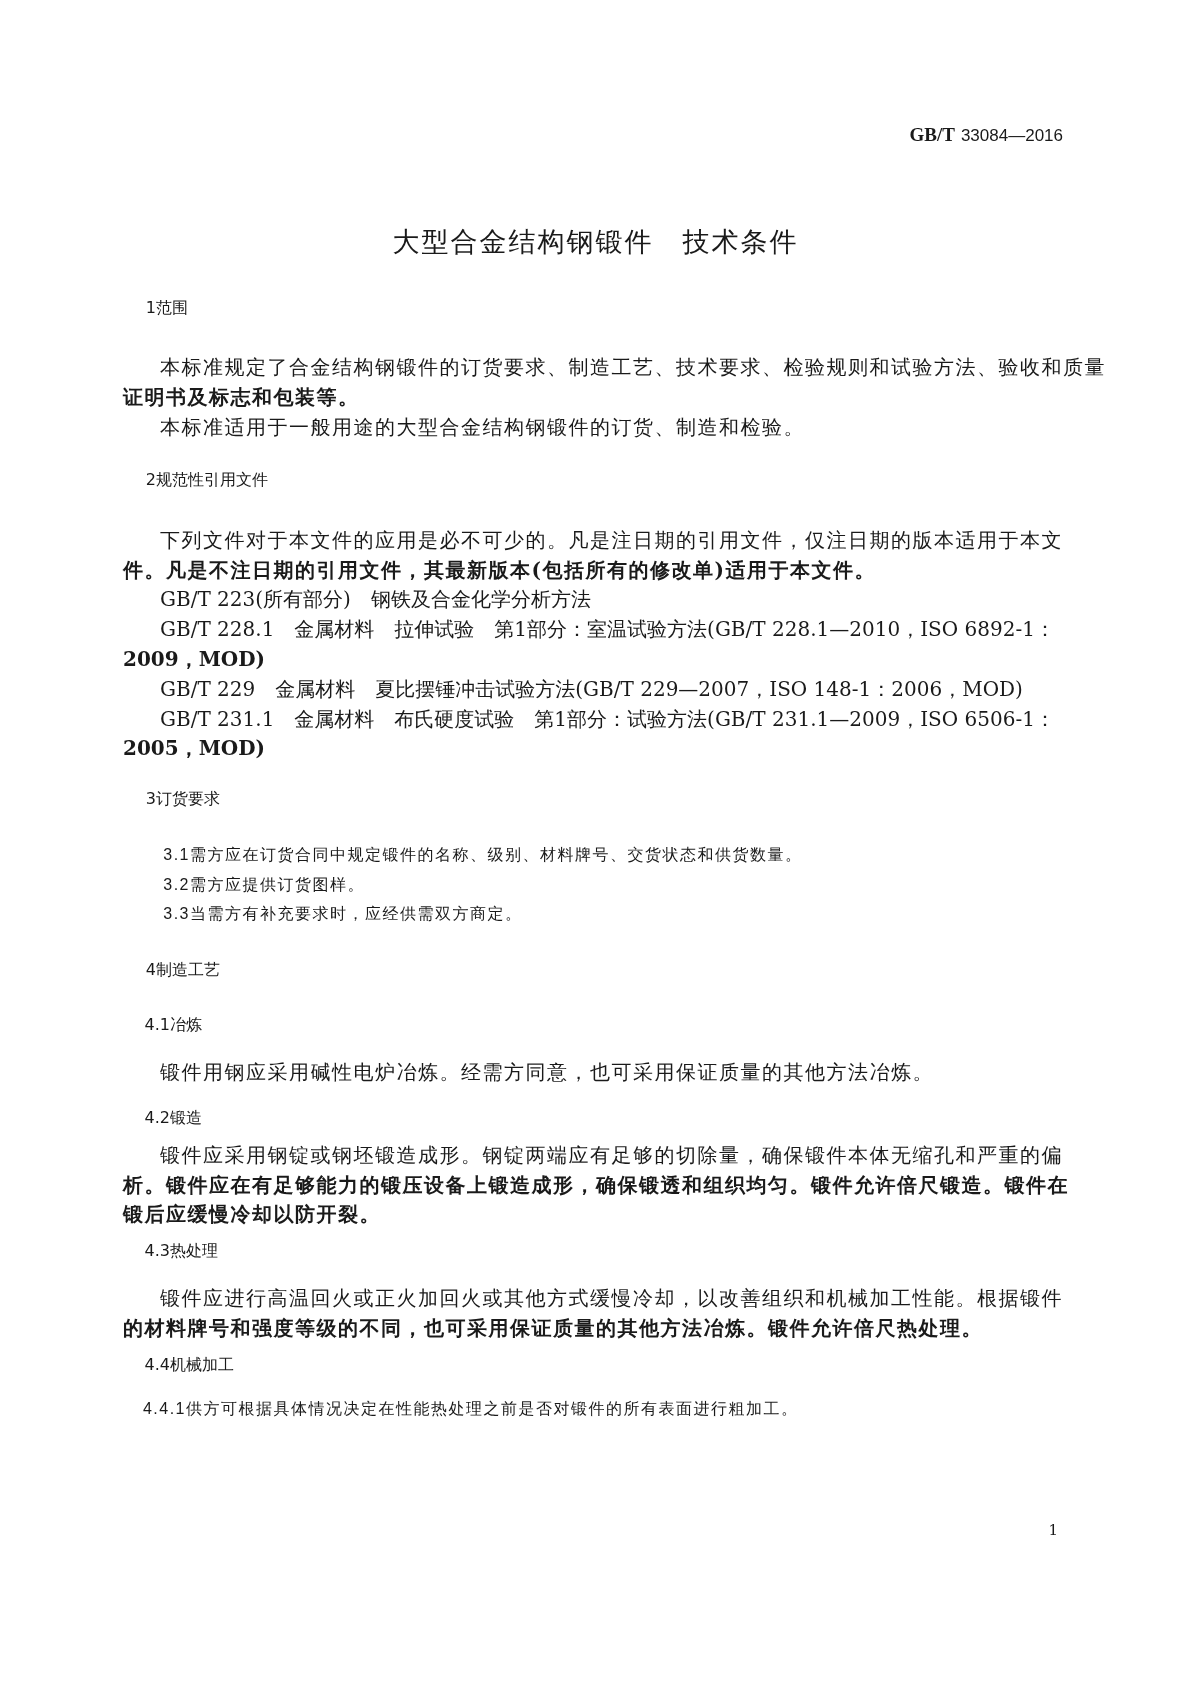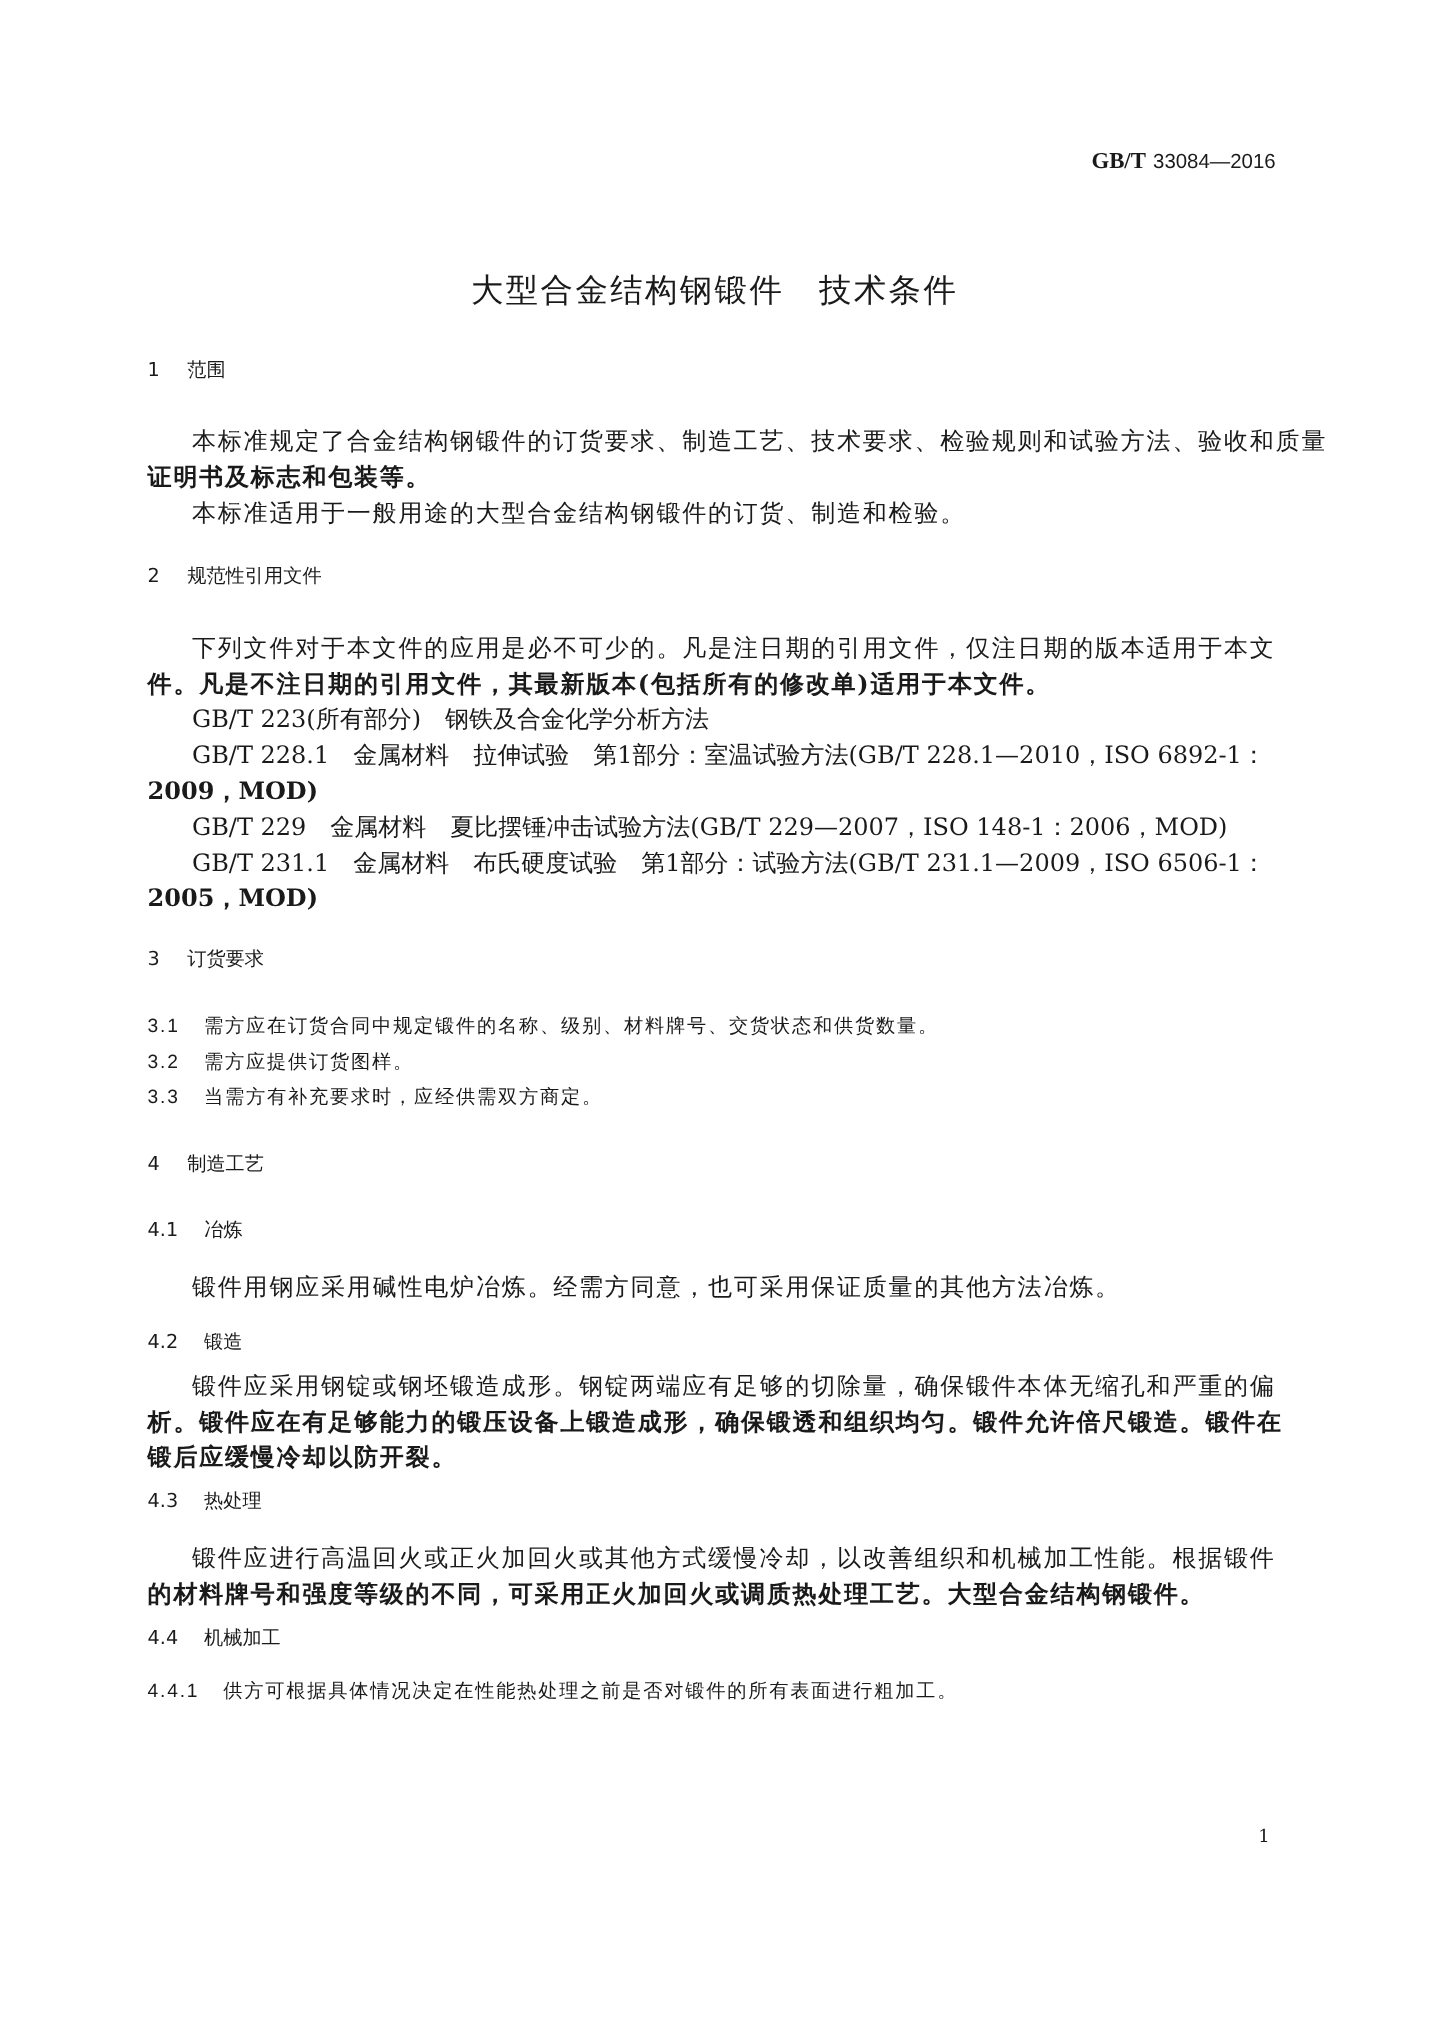--- a/index.html
+++ b/index.html
@@ -1,31 +1,31 @@
 <!DOCTYPE html>
 <html><head>
 <meta charset="utf-8">
 <style>
   html, body { margin: 0; padding: 0; background: #ffffff; }
   body { width: 1191px; height: 1684px; position: relative; overflow: hidden;
          font-family: "DejaVu Serif", "Liberation Serif", serif; color: #1a1a1a; }
-  .abs { position: absolute; white-space: nowrap; }
+  .abs { position: absolute; white-space: nowrap; text-align: right; }
   .std-no { right: 128px; top: 124px; font-size: 17px; }
   .std-no .gb { font-family: "Liberation Serif", serif; font-weight: bold; font-size: 19px; }
   .std-no .num { font-family: "Liberation Sans", sans-serif; font-size: 17px; margin-left: 6px; }
   .doc-title { left: 0; width: 1191px; text-align: center; top: 224px;
                font-family: "DejaVu Sans", sans-serif; font-size: 27px; letter-spacing: 2px; }
   .h1 { left: 123px; font-family: "DejaVu Sans", sans-serif; font-size: 16px; }
   .h1 .n { display: inline-block; width: 33px; }
   .h2 { left: 123px; font-family: "DejaVu Sans", sans-serif; font-size: 16px; }
   .h2 .n { display: inline-block; width: 47px; }
   .p { left: 160px; font-size: 20px; }
   .p.full { left: 123px; font-weight: bold; }
   .item { left: 123px; font-size: 16px; }
-  .item .n { display: inline-block; width: 47px; font-family: "Liberation Sans", sans-serif; }
+  .item .n { display: inline-block; width: 47px; font-family: "Liberation Sans", sans-serif; margin-left: 20px; }
   .item .n2 { display: inline-block; width: 63px; font-family: "Liberation Sans", sans-serif; }
   .page-num { right: 133px; top: 1521px; font-size: 15px; }
   .sp { letter-spacing: 1.5px; }
 </style>
 </head>
 <body>
 
 <div class="abs std-no">
   <span class="gb">GB/T</span><span class="num">33084—2016</span>
 </div>
@@ -77,21 +77,21 @@
   <span class="n">4.2</span><span>锻造</span>
 </div>
 <div class="abs p sp" style="top:1142px;">锻件应采用钢锭或钢坯锻造成形。钢锭两端应有足够的切除量，确保锻件本体无缩孔和严重的偏</div>
 <div class="abs p full sp" style="top:1172px;">析。锻件应在有足够能力的锻压设备上锻造成形，确保锻透和组织均匀。锻件允许倍尺锻造。锻件在</div>
 <div class="abs p full sp" style="top:1201px;">锻后应缓慢冷却以防开裂。</div>
 
 <div class="abs h2" style="top:1241px;">
   <span class="n">4.3</span><span>热处理</span>
 </div>
 <div class="abs p sp" style="top:1285px;">锻件应进行高温回火或正火加回火或其他方式缓慢冷却，以改善组织和机械加工性能。根据锻件</div>
-<div class="abs p full sp" style="top:1315px;">的材料牌号和强度等级的不同，可采用正火加回火或调质热处理工艺。大型合金结构钢锻件。</div>
+<div class="abs p full sp" style="top:1315px;">的材料牌号和强度等级的不同，也可采用保证质量的其他方法冶炼。锻件允许倍尺热处理。</div>
 
 <div class="abs h2" style="top:1355px;">
   <span class="n">4.4</span><span>机械加工</span>
 </div>
 <div class="abs item sp" style="top:1399px;">
   <span class="n2">4.4.1</span><span>供方可根据具体情况决定在性能热处理之前是否对锻件的所有表面进行粗加工。</span>
 </div>
 
 <div class="abs page-num">1</div>
 

